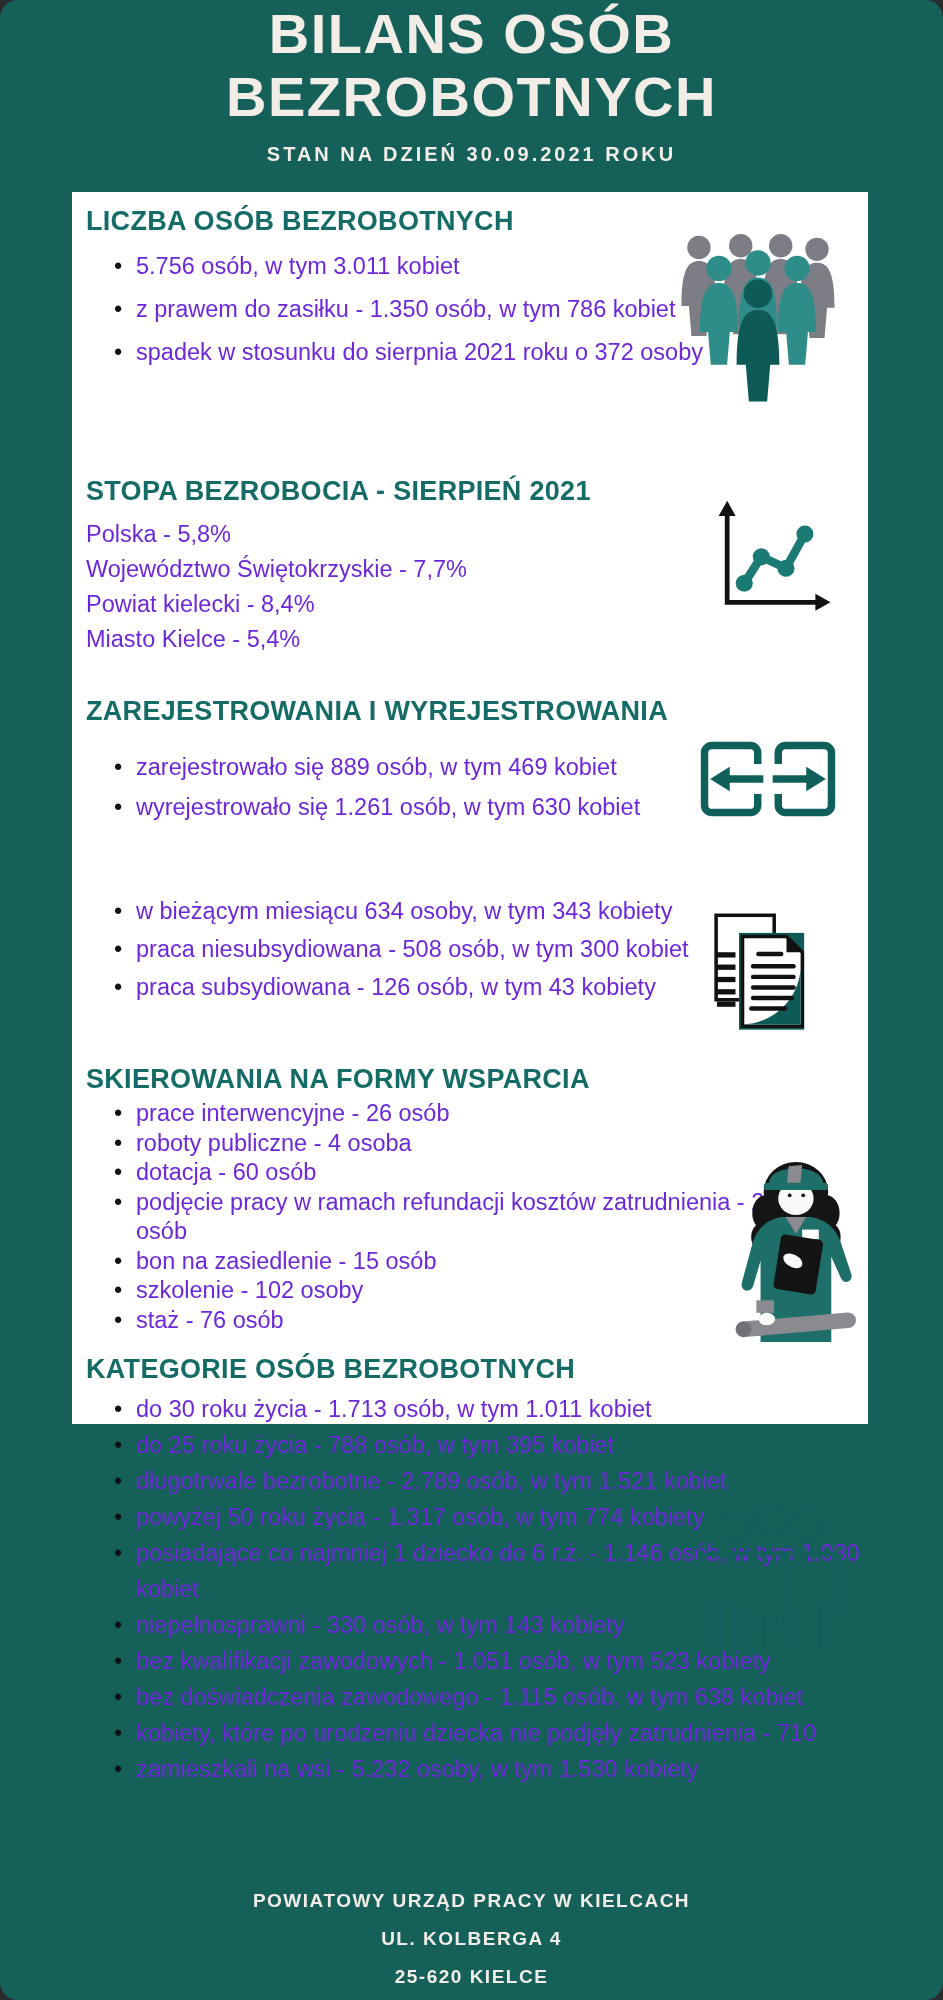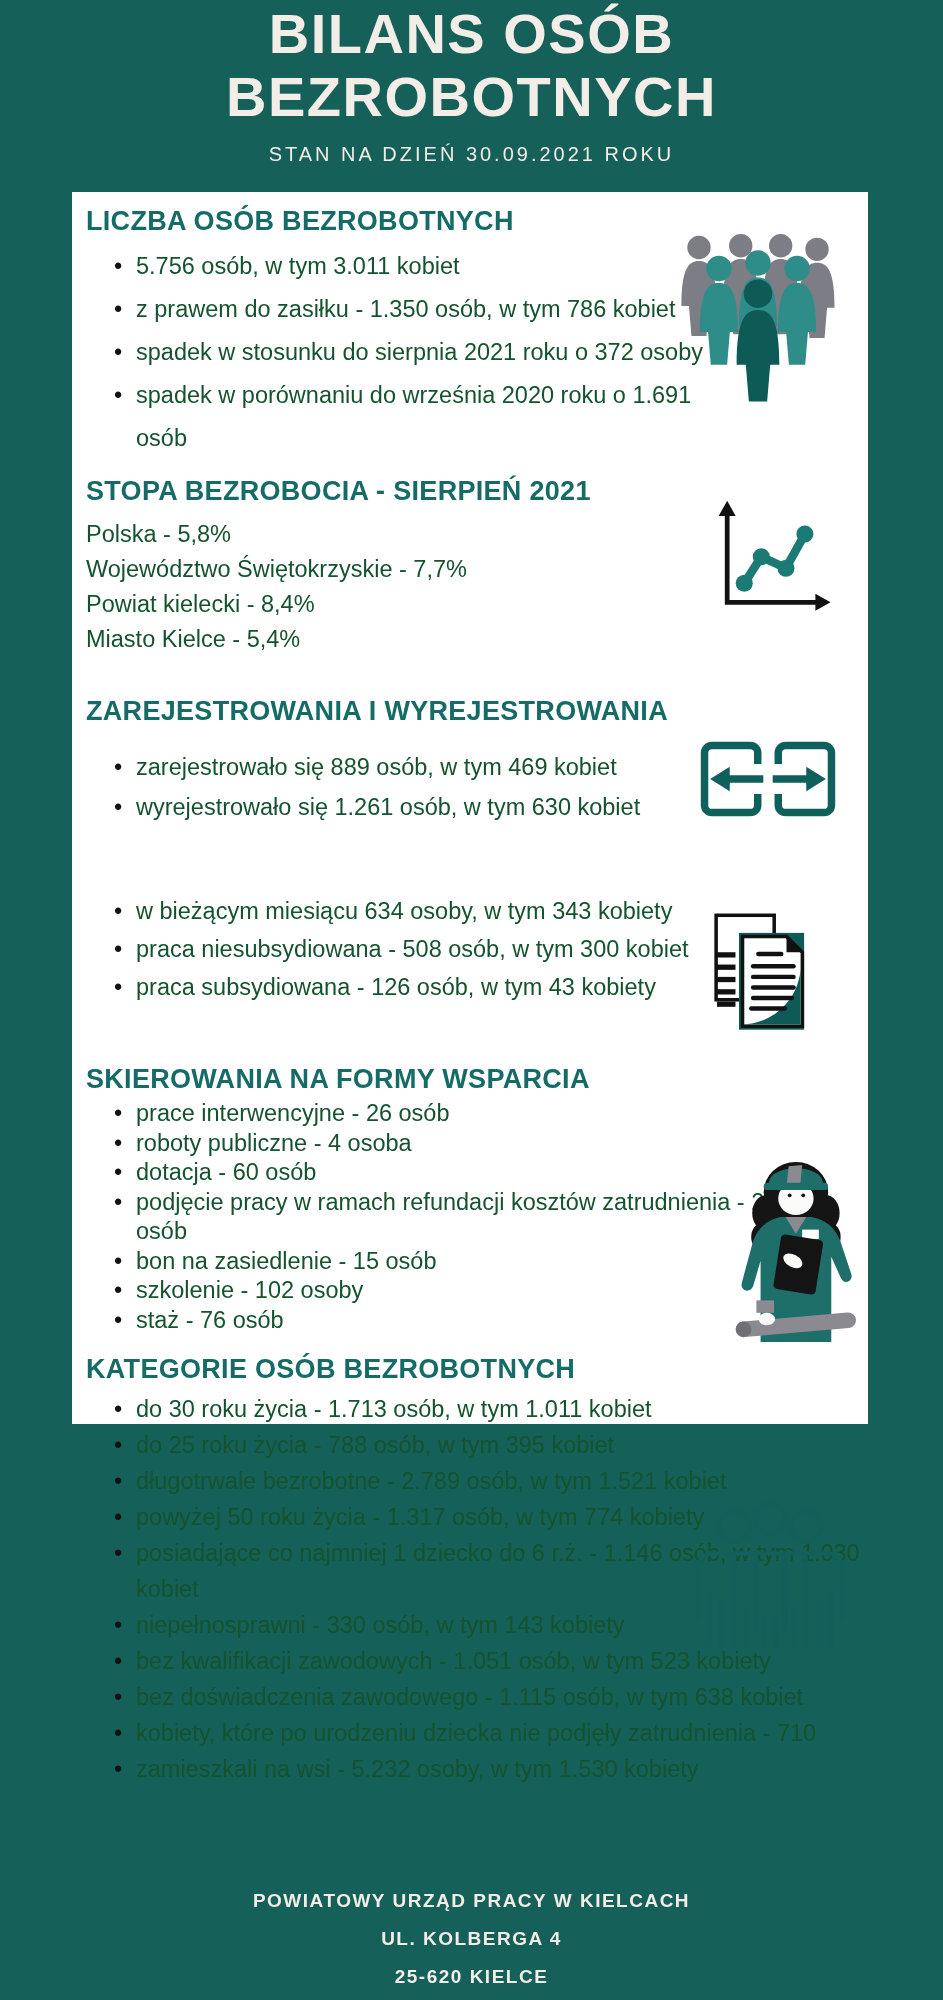--- a/index.html
+++ b/index.html
@@ -1,30 +1,31 @@
 <!DOCTYPE html>
 <html lang="pl"><head>
 <meta charset="utf-8">
 <style>
   html,body{margin:0;padding:0;}
   body{background:#2b2b2b;}
   .page{
     position:relative;width:943px;height:2000px;margin:0 auto;
     background:#16605A;overflow:hidden;
     font-family:"Liberation Sans",sans-serif;
+    border-radius:18px;
   }
   
   .banner{position:absolute;top:0;left:0;width:100%;height:192px;text-align:center;color:#F2EDE6;}
   .title{margin:0;padding-top:2px;font-size:56px;line-height:63px;font-weight:800;letter-spacing:1.5px;}
-  .subtitle{margin:0;margin-top:15px;font-size:20px;font-weight:400;letter-spacing:3px;}
+  .subtitle{margin:0;margin-top:15px;font-size:20px;font-weight:700;letter-spacing:3px;}
   
   .card{position:absolute;left:72px;top:192px;width:796px;height:1232px;background:#FFFFFF;}
   .section{position:absolute;left:0;width:100%;padding-left:14px;box-sizing:border-box;}
   .heading{margin:0;font-size:27px;font-weight:800;color:#156B66;letter-spacing:.3px;}
-  .items{margin:0;padding:0;list-style:none;font-size:23.5px;color:#14532d;}
+  .items{margin:0;padding:0;list-style:none;font-size:23.5px;color:#6d28d9;}
   .section:not(.plain) .items{padding-left:34px;}
   .section:not(.plain) .items li{position:relative;padding-left:16px;}
   .section:not(.plain) .items li::before{content:"\2022";position:absolute;left:-6px;color:#111;}
   .icon-slot{position:absolute;}
   .icon-slot svg{width:100%;height:100%;display:block;}
   
   .s0{top:14px;}  .s0 .items{margin-top:8px; line-height:43px;width:600px;}
   .s0 .icon-slot{left:596px;top:28px;width:180px;height:168px;}
   .s1{top:284px;} .s1 .items{margin-top:10px;line-height:35px;width:600px;}
   .s1 .icon-slot{left:624px;top:22px;width:142px;height:128px;}
@@ -54,21 +55,20 @@
     <p class="subtitle">STAN NA DZIEŃ 30.09.2021 ROKU</p>
   </header>
 
   <main class="card">
       <section class="section s0">
     <h2 class="heading">LICZBA OSÓB BEZROBOTNYCH</h2>
     <ul class="items">
           <li>5.756 osób, w tym 3.011 kobiet</li>
           <li>z prawem do zasiłku - 1.350 osób, w tym 786 kobiet</li>
           <li>spadek w stosunku do sierpnia 2021 roku o 372 osoby</li>
-          <li>spadek w porównaniu do września 2020 roku o 1.691 osób</li>
         </ul>
     <div class="icon-slot">
           <svg viewBox="0 0 190 185" xmlns="http://www.w3.org/2000/svg">
     <defs>
       <g id="person">
         <circle cx="0" cy="14" r="14"></circle>
         <path d="M-21,84 C-21,40 -13,30 0,30 C13,30 21,40 21,84 L12,84 L9,120 L-9,120 L-12,84 Z"></path>
       </g>
     </defs>
     <g fill="#7D7D85">

